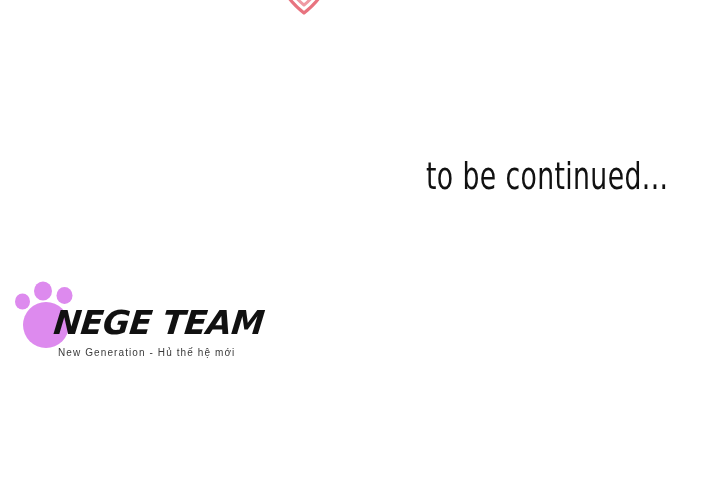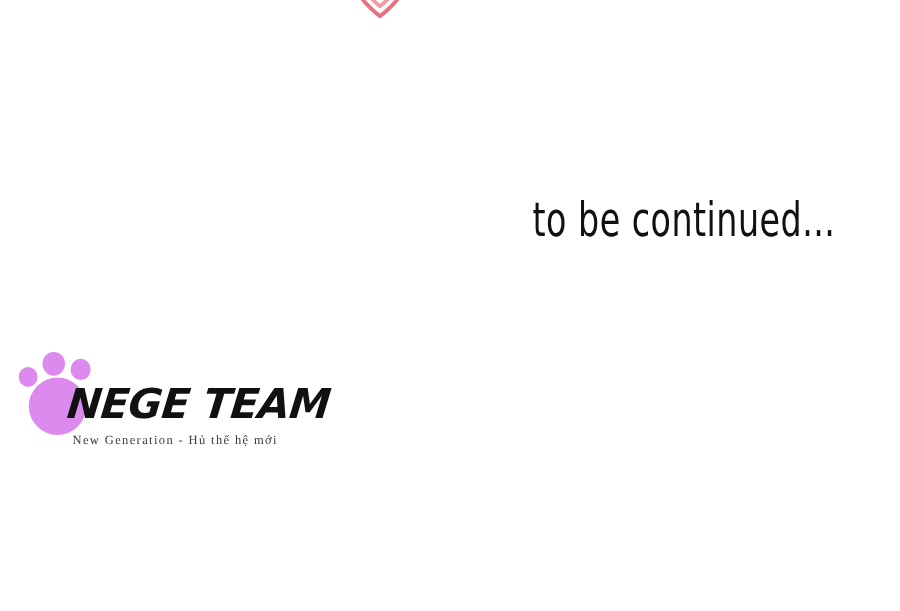--- a/index.html
+++ b/index.html
@@ -81,21 +81,21 @@
     color: #111111;
     white-space: nowrap;
     transform: skewX(-6deg);
     transform-origin: left bottom;
   }
 
   #brand-tagline {
     position: absolute;
     left: 44px;
     top: 69px;
-    font-family: Liberation Serif, serif;
+    font-family: Liberation Sans, sans-serif;
     font-size: 10px;
     line-height: 13px;
     font-weight: 400;
     letter-spacing: 1.1px;
     color: #3a3a3a;
     white-space: nowrap;
   }
 </style>
 </head>
 <body>

